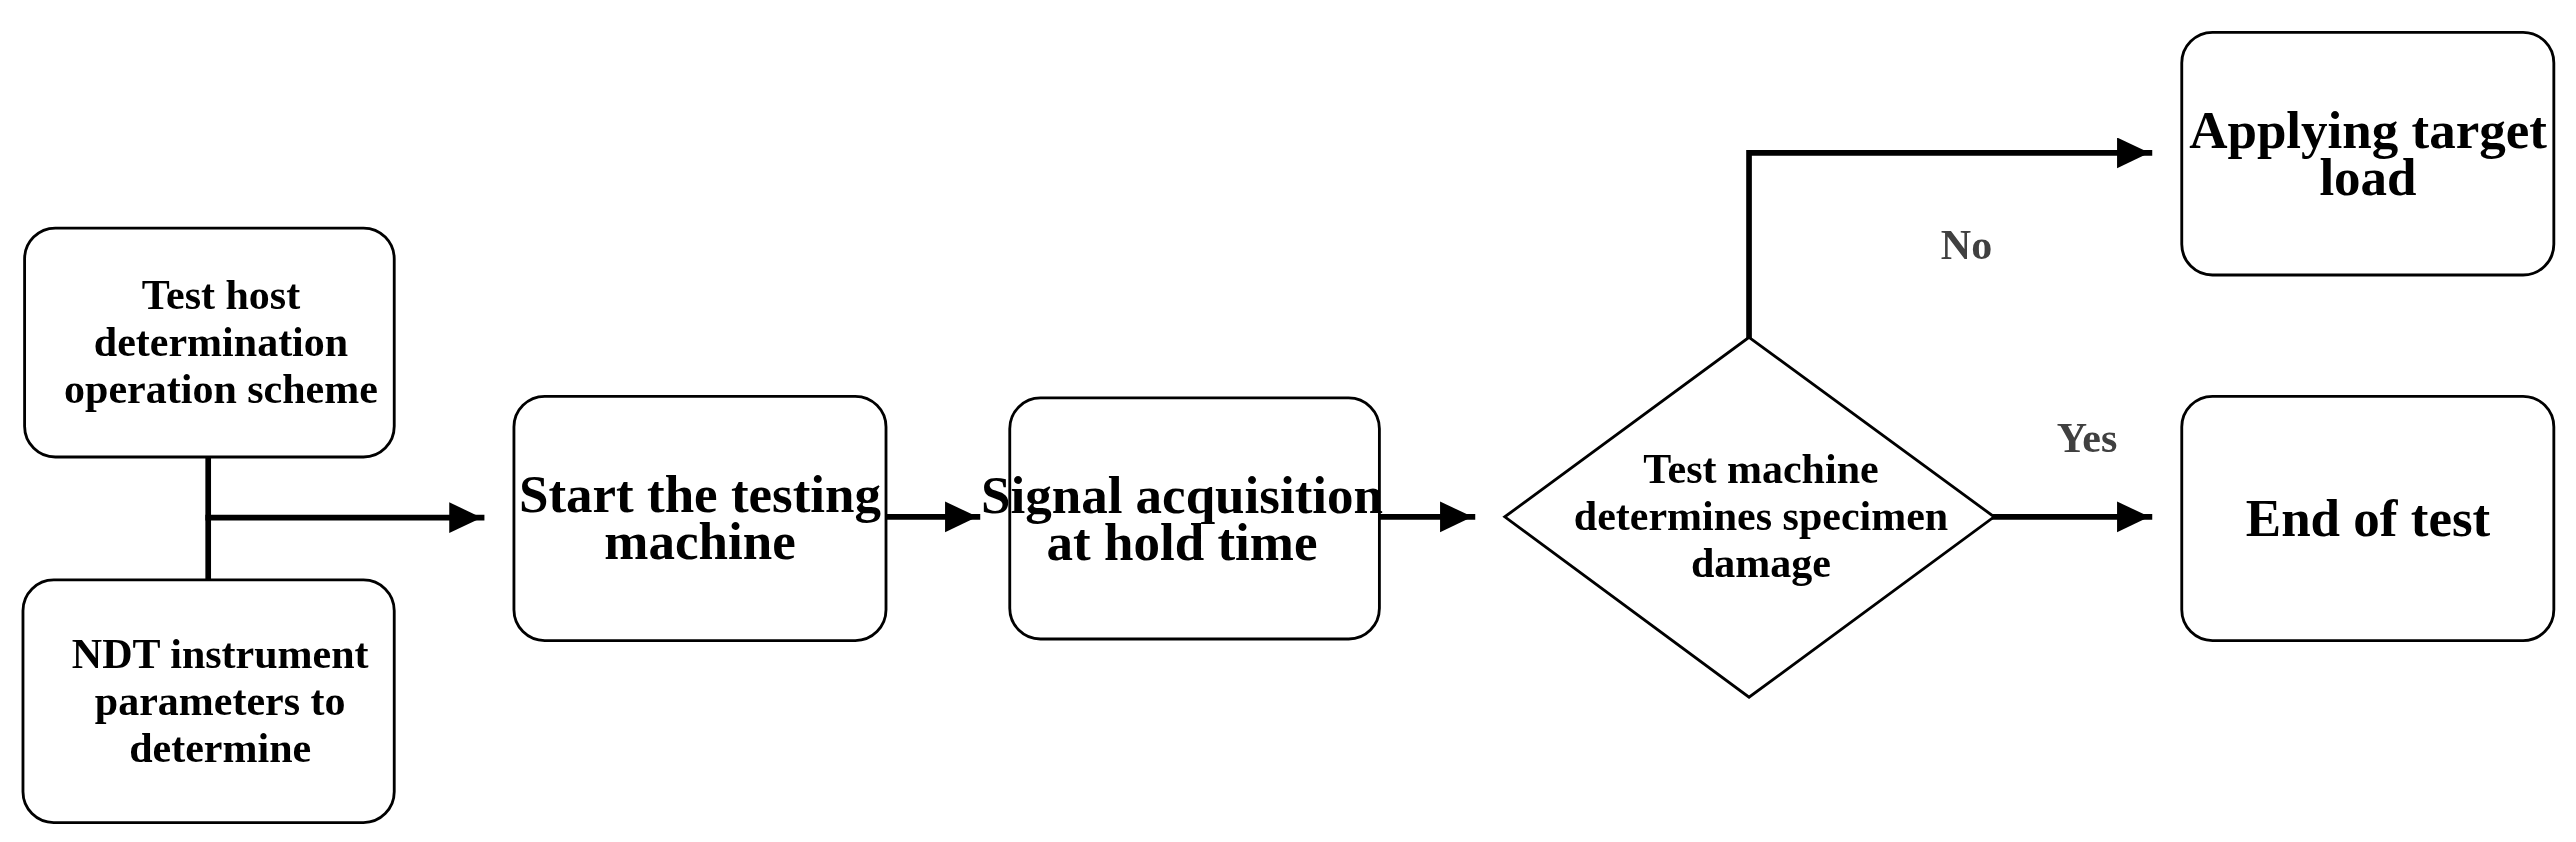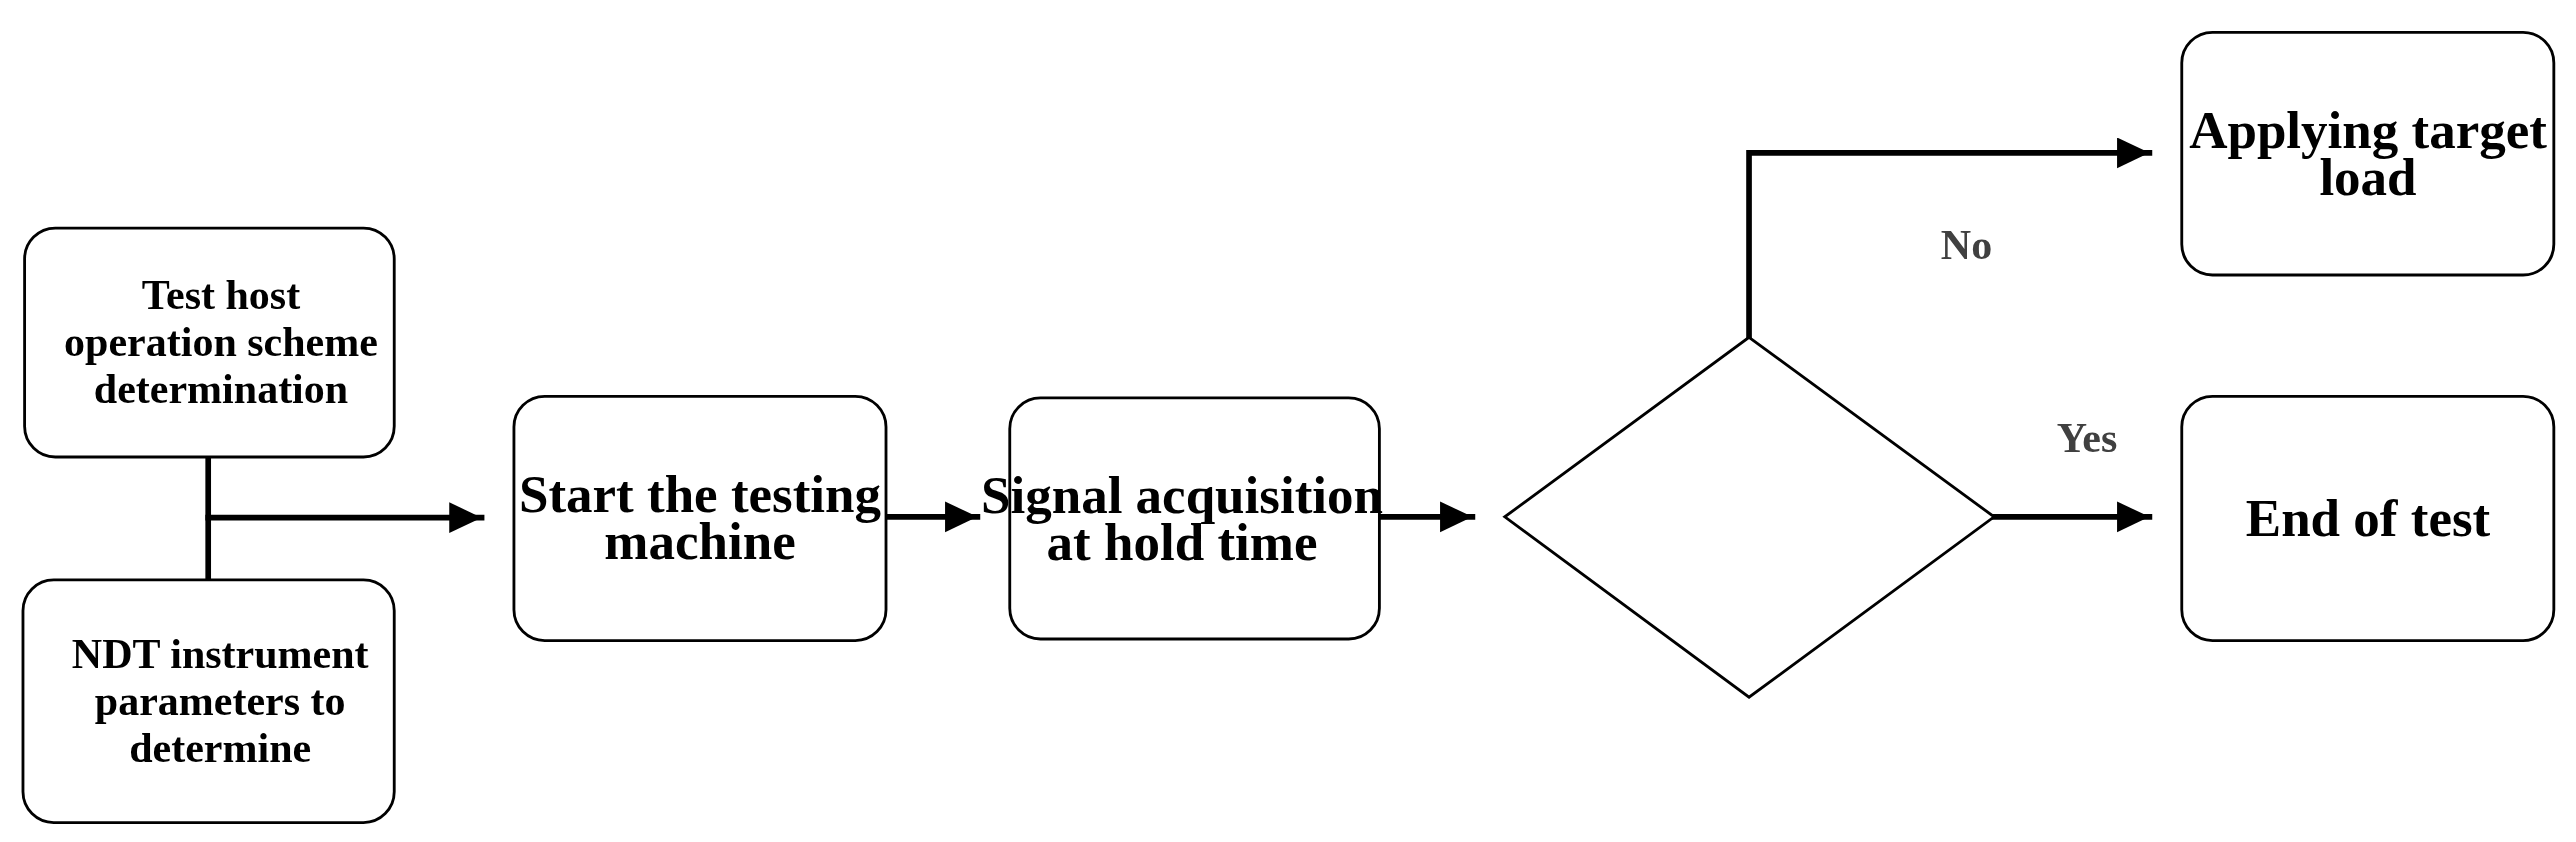--- a/index.html
+++ b/index.html
@@ -76,40 +76,45 @@
       <rect class="shape" x="635" y="490" width="460" height="302" rx="38" ry="38"></rect>
       <rect class="shape" x="1248" y="492" width="457" height="298" rx="38" ry="38"></rect>
       <polygon class="shape" points="2162,417 2465,639 2162,862 1860,639"></polygon>
       <rect class="shape" x="2697" y="40" width="460" height="300" rx="38" ry="38"></rect>
       <rect class="shape" x="2697" y="490" width="460" height="302" rx="38" ry="38"></rect>
     </g>
   </svg>
 
   <div class="node-text fs-small" style="left:24px; top:228px; width:370px; height:229px;">
     <span>Test host</span>
+    <span>determination</span>
     <span>operation scheme</span>
-    <span>determination</span>
   </div>
 
   <div class="node-text fs-small" style="left:22.7px; top:580px; width:371px; height:243px;">
     <span>NDT instrument</span>
     <span>parameters to</span>
     <span>determine</span>
   </div>
 
   <div class="node-text fs-big" style="left:514px; top:396px; width:372px; height:244px;">
     <span>Start the testing</span>
     <span>machine</span>
   </div>
 
   <div class="node-text fs-big" style="left:1010px; top:398px; width:344px; height:241px;">
     <span>Signal acquisition</span>
     <span>at hold time</span>
   </div>
 
+  <div class="node-text fs-small" style="left:1506px; top:379px; width:486px; height:275px;">
+    <span>Test machine</span>
+    <span>determines specimen</span>
+    <span>damage</span>
+  </div>
 
   <div class="node-text fs-big" style="left:2182px; top:32px; width:372px; height:243px;">
     <span>Applying target</span>
     <span>load</span>
   </div>
 
   <div class="node-text fs-big" style="left:2182px; top:396px; width:372px; height:244px;">
     <span>End of test</span>
   </div>
 

